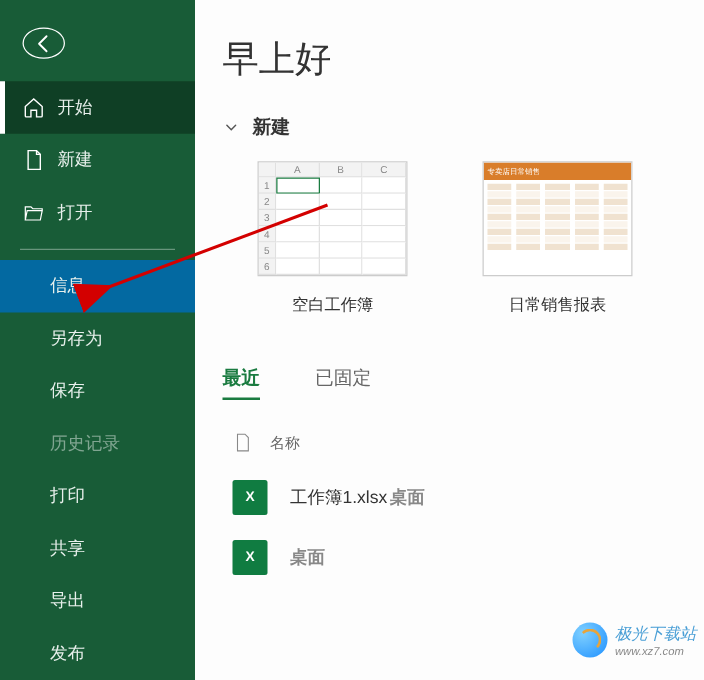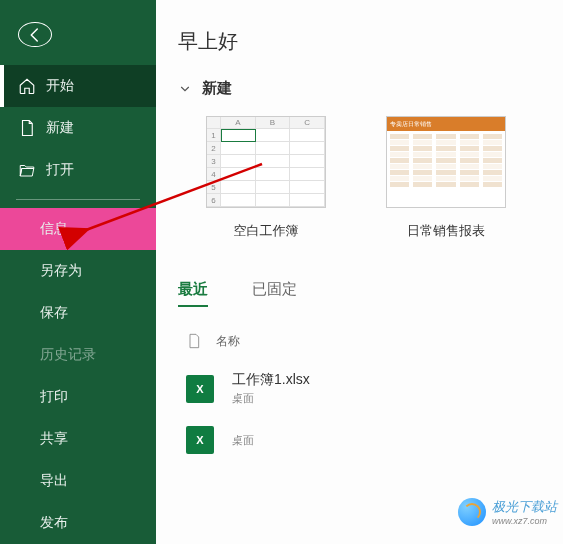--- a/index.html
+++ b/index.html
@@ -6,25 +6,25 @@
 body { width: 563px; height: 544px; overflow: hidden; position: relative; }
 .app { display: flex; width: 100%; height: 100%; }
 .sidebar { width: 156px; background: #185c37; color: #fff; display: flex; flex-direction: column; padding-top: 10px; }
 .back-circle { width: 34px; height: 34px; border: 1.5px solid #fff; border-radius: 50%; margin: 12px 0 18px 18px; display: flex; align-items: center; justify-content: center; cursor: pointer; }
 .nav-item { display: flex; align-items: center; gap: 10px; padding: 12px 18px; font-size: 14px; cursor: pointer; color: #e8f0ec; }
 .nav-item.active { background: #0f3f25; position: relative; }
 .nav-item.active::before { content: ""; position: absolute; left: 0; top: 0; bottom: 0; width: 4px; background: #fff; }
 .nav-sep { height: 1px; background: rgba(255,255,255,0.35); margin: 8px 16px; }
 .nav-text { font-size: 14px; }
 .nav-sub { padding: 12px 18px 12px 40px; font-size: 14px; cursor: pointer; color: #e8f0ec; }
-.nav-sub.selected { background: #ec4899; }
+.nav-sub.selected { background: #0369a1; }
 .nav-sub.disabled { color: rgba(255,255,255,0.45); }
 .icon-svg { width: 18px; height: 18px; flex-shrink: 0; }
 .main { flex: 1; background: #fdfdfd; padding: 28px 22px 0 22px; position: relative; overflow: hidden; }
-.greeting { font-size: 20px; color: #333; margin-bottom: 24px; }
+.greeting { font-size: 29px; color: #333; margin-bottom: 24px; }
 .section-header { display: flex; align-items: center; gap: 10px; margin-bottom: 18px; cursor: pointer; }
 .section-title { font-size: 15px; font-weight: 600; color: #333; }
 .chevron { width: 14px; height: 14px; }
 .templates { display: flex; gap: 60px; margin-bottom: 40px; padding-left: 28px; }
 .template { display: flex; flex-direction: column; align-items: center; gap: 14px; cursor: pointer; }
 .thumb { width: 120px; height: 92px; border: 1px solid #ccc; background: #fff; position: relative; overflow: hidden; }
 .thumb-blank { display: grid; grid-template-columns: 14px repeat(3, 1fr); grid-template-rows: 12px repeat(6, 1fr); font-size: 8px; color: #888; }
 .thumb-blank > div { border-right: 1px solid #e0e0e0; border-bottom: 1px solid #e0e0e0; display: flex; align-items: center; justify-content: center; background: #fff; }
 .thumb-blank .hdr { background: #f3f3f3; }
 .thumb-blank .sel { border: 1.5px solid #1a7b40; }
@@ -36,23 +36,23 @@
 .thumb-report .rep-cell.alt { background: #faf4ec; }
 .template-name { font-size: 13px; color: #333; }
 .tabs { display: flex; gap: 44px; margin-bottom: 10px; }
 .tab { font-size: 15px; color: #666; padding-bottom: 6px; cursor: pointer; }
 .tab.active { color: #1a7b40; font-weight: 600; border-bottom: 2px solid #1a7b40; }
 .file-header { display: flex; align-items: center; gap: 14px; padding: 14px 8px 10px 8px; color: #666; font-size: 12px; }
 .file-row { display: flex; align-items: center; gap: 18px; padding: 10px 8px; cursor: pointer; }
 .file-icon { width: 28px; height: 28px; background: #107c41; border-radius: 2px; display: flex; align-items: center; justify-content: center; color: #fff; font-size: 11px; font-weight: bold; position: relative; }
 .file-icon::before { content: ""; position: absolute; right: -5px; top: 2px; width: 12px; height: 24px; background: #fff; border: 1px solid #ccc; z-index: -1; border-radius: 1px; }
 .csv-icon { background: #107c41; }
-.file-info { display: flex; flex-direction: column; gap: 2px; }
+.file-info { display: flex; flex-direction: row; gap: 2px; }
 .file-name { font-size: 14px; color: #333; }
-.file-loc { font-size: 11px; color: #888; }
+.file-loc { font-size: 14px; color: #888; font-weight: bold; }
 .watermark { position: absolute; right: 6px; bottom: 18px; display: flex; align-items: center; gap: 6px; pointer-events: none; }
 .wm-logo { width: 28px; height: 28px; border-radius: 50%; background: radial-gradient(circle at 30% 30%, #7fd0ff, #1e90ff); position: relative; }
 .wm-logo::after { content:""; position:absolute; inset:5px; border-radius:50%; border:2px solid #e8a43a; border-left-color:transparent; border-bottom-color:transparent; }
 .wm-text { font-size: 13px; color: #4a9fd6; font-style: italic; }
 .wm-text .sub { font-size: 9px; display: block; color: #888; }
 .arrow-annot { position: absolute; left: 0; top: 0; width: 100%; height: 100%; pointer-events: none; z-index: 50; }
 </style>
 </head>
 <body>
 

